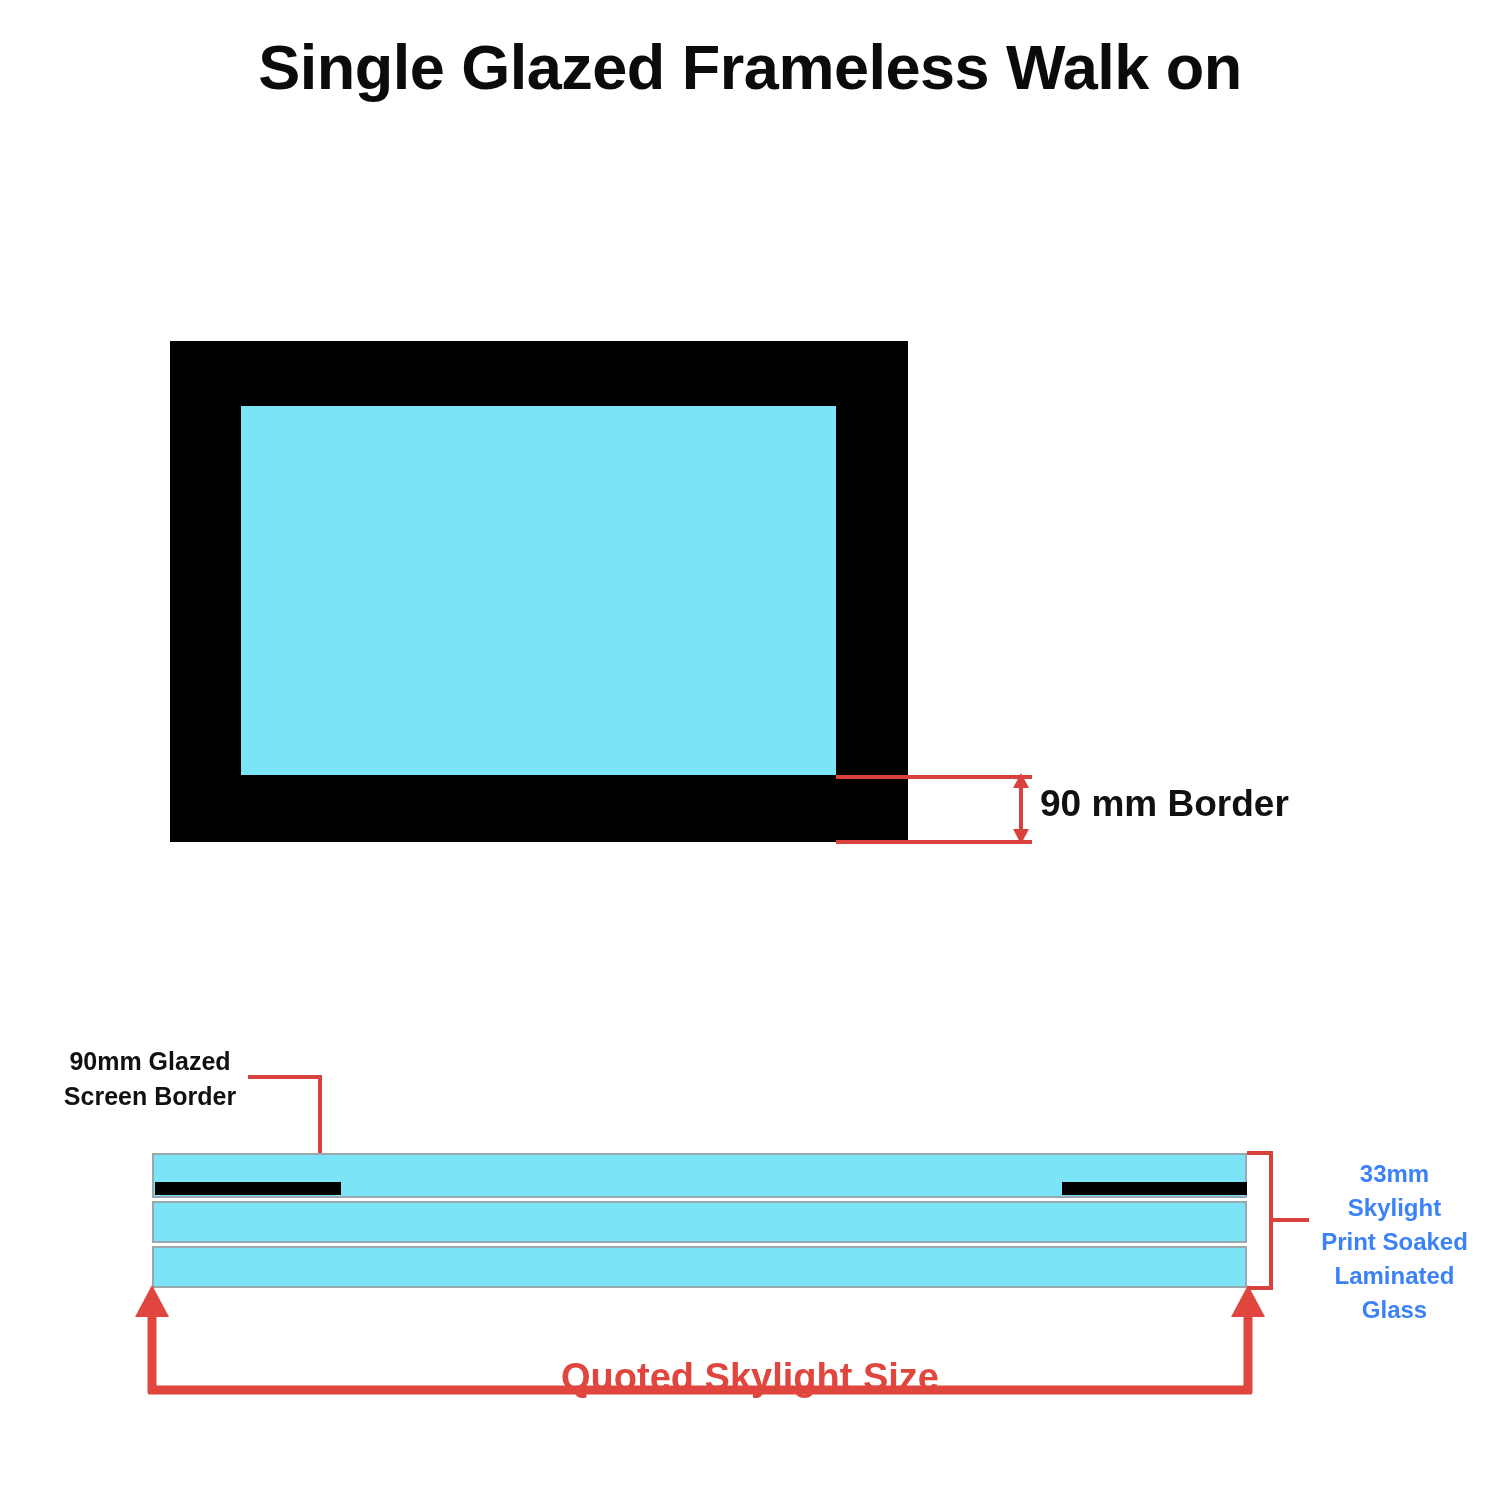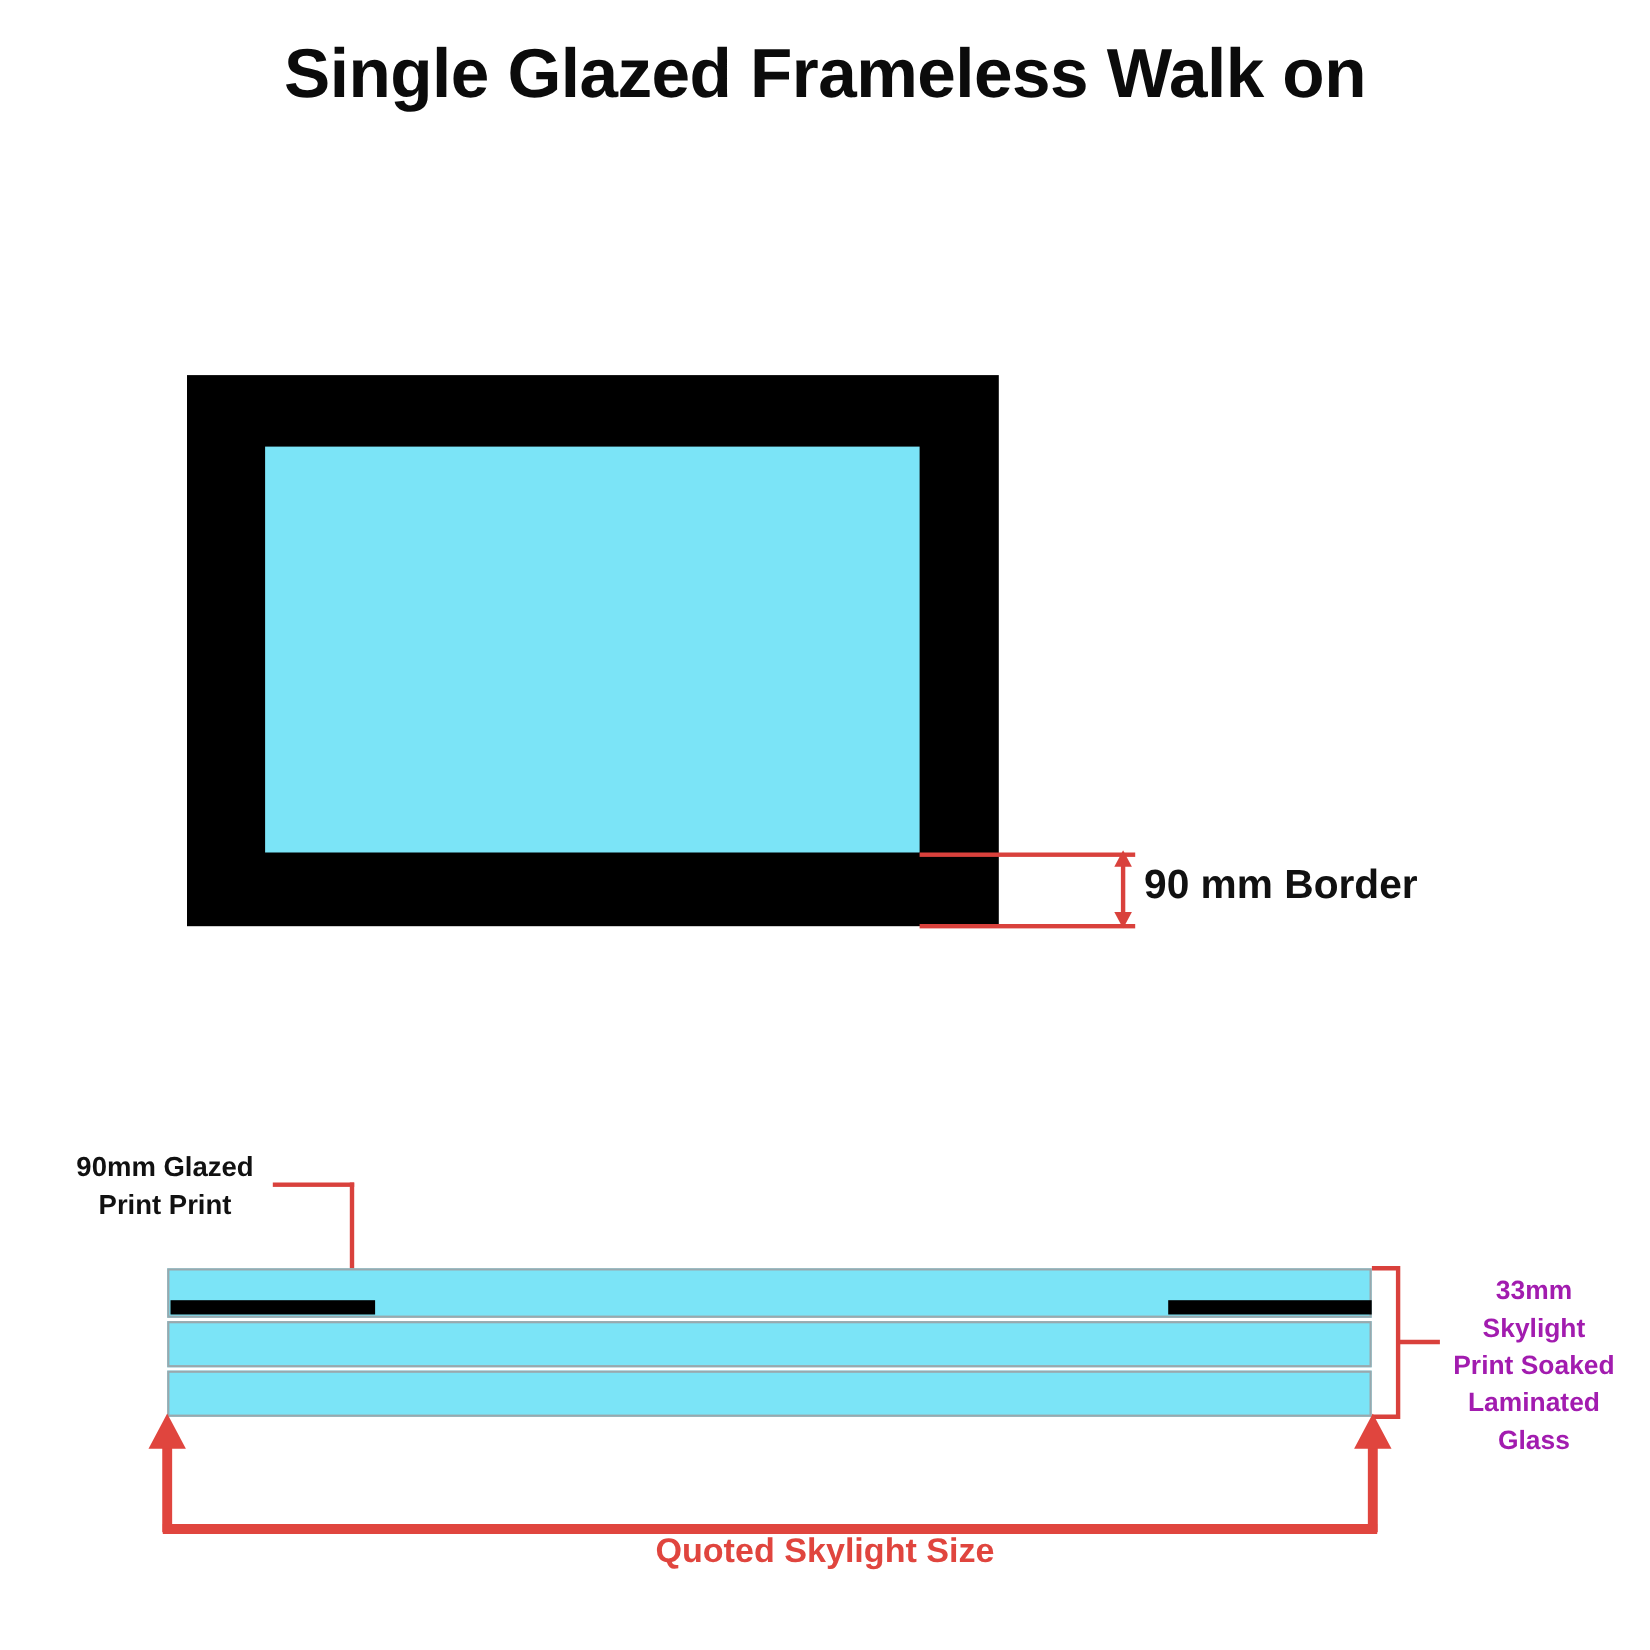--- a/index.html
+++ b/index.html
@@ -149,43 +149,42 @@
     height: 139px;
   }
   .glass-label {
     position: absolute;
     left: 1302px;
     top: 1157px;
     width: 185px;
     text-align: center;
     font-size: 24px;
     font-weight: 700;
-    color: #a21caf;
+    color: #3b82f6;
     line-height: 1.42;
   }
 
   
   .size-dim {
     position: absolute;
     left: 130px;
     top: 1285px;
     width: 1160px;
     height: 130px;
   }
   .size-label {
     position: absolute;
     left: 0;
     top: 1356px;
     width: 1500px;
     text-align: center;
-    font-size: 31px;
+    font-size: 38px;
     font-weight: 700;
     color: #e0453e;
     white-space: nowrap;
-    margin-top: 36px;
   }
 </style>
 </head>
 <body>
 
 <div id="diagram-root">
 
   <div class="title">Single Glazed Frameless Walk on</div>
 
   <div class="plan-outer"></div>
@@ -199,21 +198,21 @@
       <line x1="13" y1="8" x2="13" y2="63" stroke="#d9413c" stroke-width="4"></line>
       <polygon points="13,0 5,15 21,15" fill="#d9413c"></polygon>
       <polygon points="13,71 5,56 21,56" fill="#d9413c"></polygon>
     </svg>
   </div>
 
   <div class="plan-dim-label">90 mm Border</div>
 
   <div class="screenprint-label">
     <div>90mm Glazed</div>
-    <div>Print Print</div>
+    <div>Screen Border</div>
   </div>
 
   <div class="leader-h"></div>
   <div class="leader-v"></div>
   <div class="leader-arrow">
     <svg width="28" height="26" viewBox="0 0 28 26">
       <polygon points="14,26 3,4 25,4" fill="#d9413c"></polygon>
     </svg>
   </div>
 

